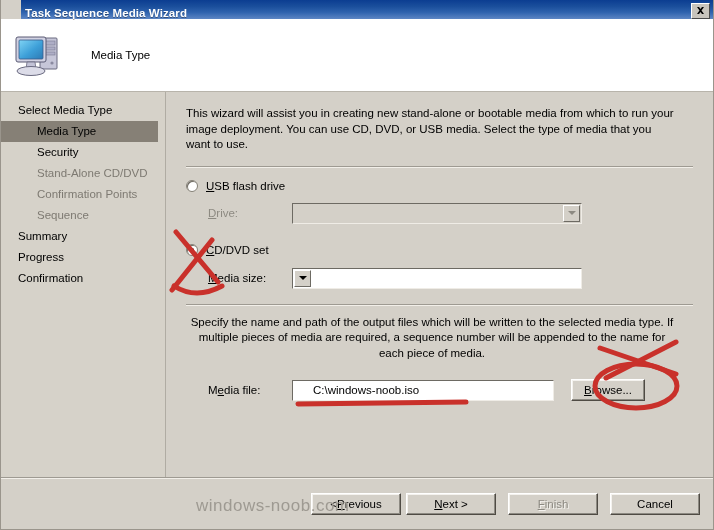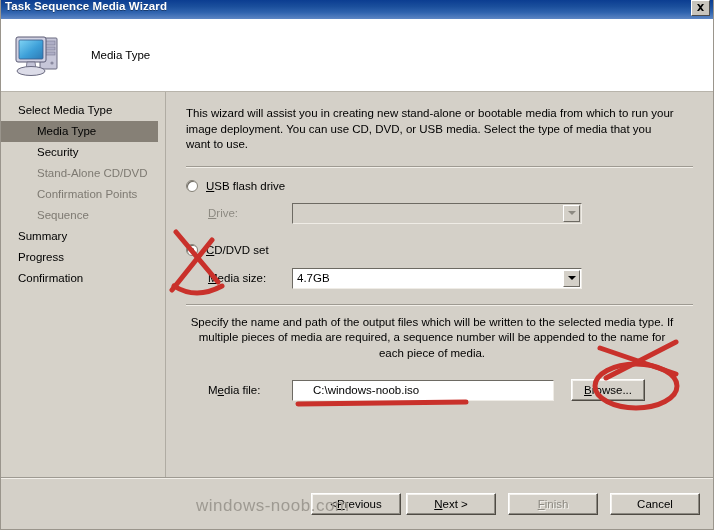--- a/index.html
+++ b/index.html
@@ -27,23 +27,24 @@
     display: flex;
     flex-direction: column;
   }
 
   
   #titlebar {
     height: 19px;
     flex: 0 0 19px;
     background: linear-gradient(to bottom, #0b3d91 0%, #1b4f9c 35%, #2f63ae 65%, #5d86c4 100%);
     display: flex;
-    align-items: flex-start;
+    align-items: flex-end;
     padding: 0 2px 0 4px;
     position: relative;
+    margin-left: 20px;
   }
   #titlebar .title-text {
     color: #ffffff;
     font-size: 11.5px;
     font-weight: bold;
     letter-spacing: 0.1px;
     text-shadow: 0 1px 0 rgba(0,0,0,0.35);
     white-space: nowrap;
   }
   #titlebar .spacer { flex: 1 1 auto; }
@@ -388,21 +389,20 @@
       </div>
 
       <div class="radio-row" style="margin-top:19px;">
         <span class="radio checked"></span>
         <span class="radio-label"><u>C</u>D/DVD set</span>
       </div>
 
       <div class="field-row" style="margin-top:10px;">
         <span class="field-label"><u>M</u>edia size:</span>
         <div class="combo">
-          <span class="combo-text">4.7GB</span>
           <span class="combo-arrow">
               <span class="arrow-glyph"></span>
             </span>
         </div>
       </div>
 
       <div class="hr-line" style="margin-top:15px;"></div>
 
       <p class="body-text" style="margin-top:9px;">Specify the name and path of the output files which will be written to the selected media type. If multiple pieces of media are required, a sequence number will be appended to the name for each piece of media.</p>
 

